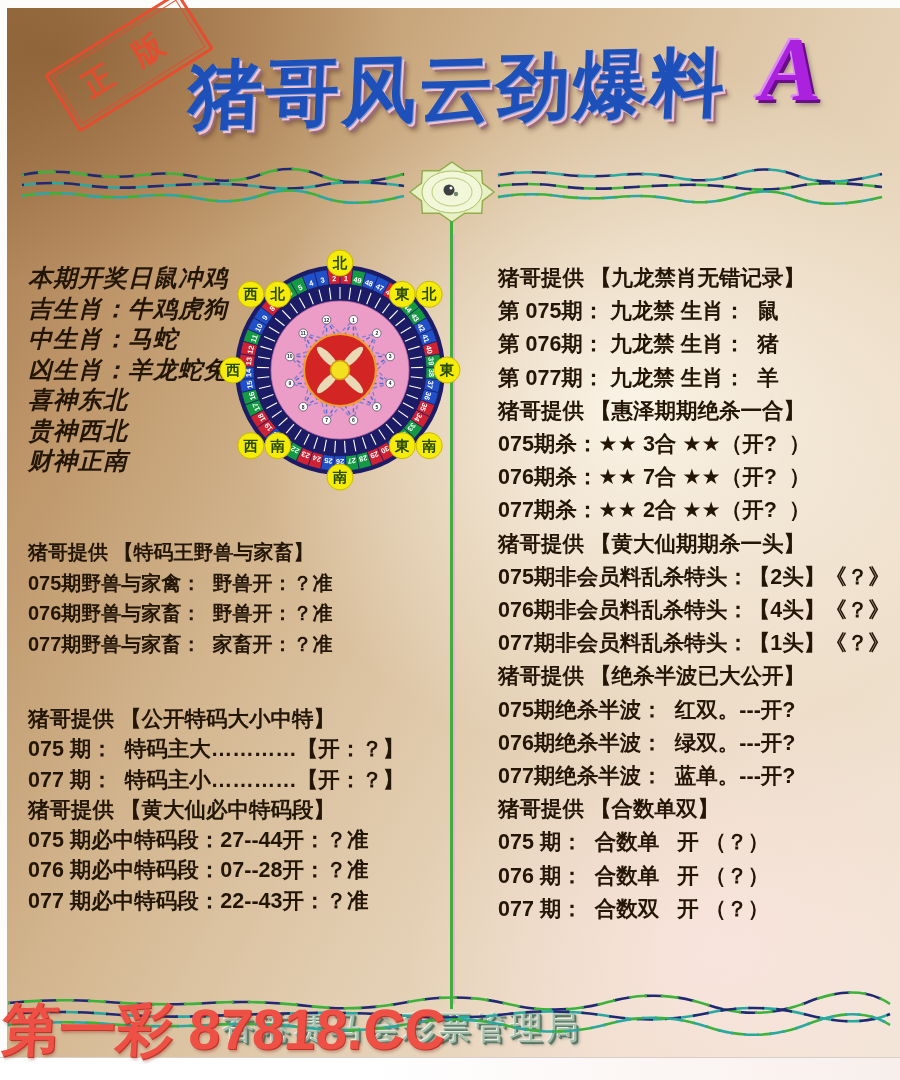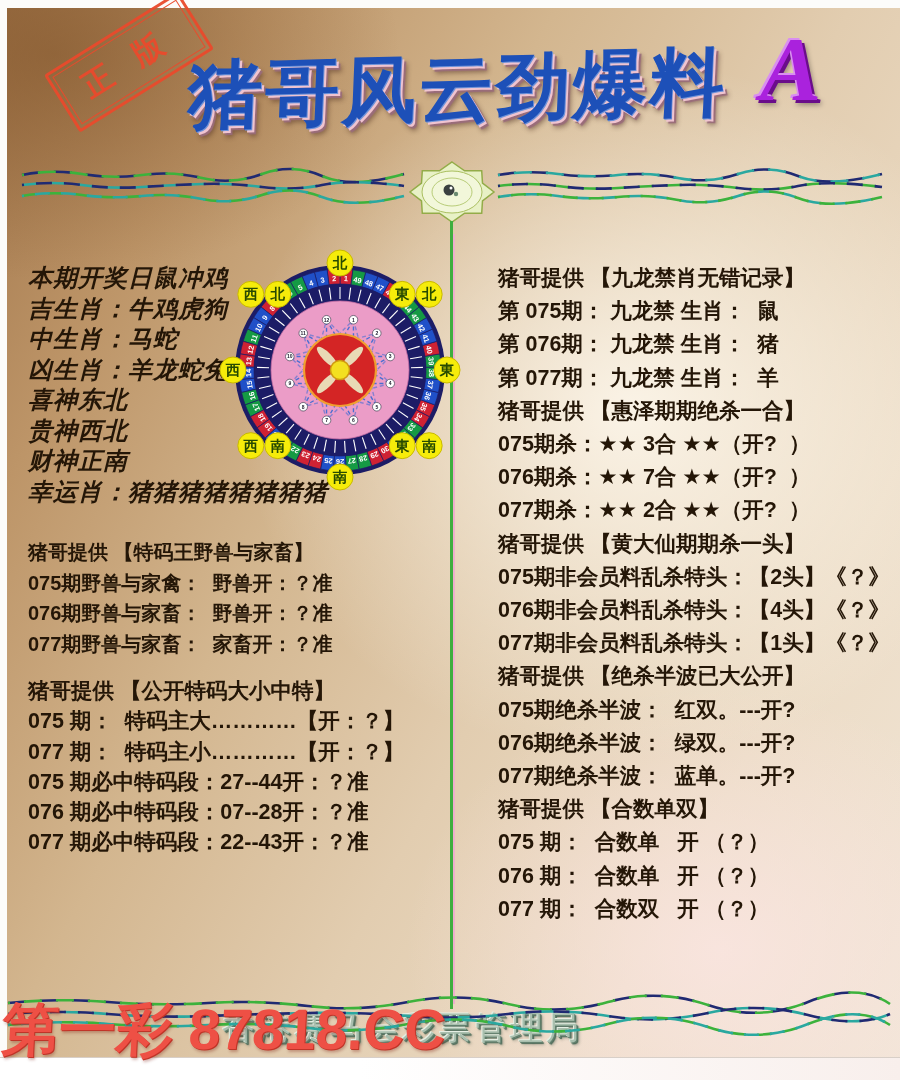--- a/index.html
+++ b/index.html
@@ -38,21 +38,21 @@
     flex:1;margin:3px;border:1.5px solid #ea4a2c;display:flex;align-items:center;justify-content:center;
     font-size:31px;font-weight:700;color:#ea4a2c;letter-spacing:28px;text-indent:14px;white-space:nowrap;
   }
   
   .vline-green{left:450px;top:221px;width:3px;height:788px;background:#3fae3f;}
   .vline-pink{left:453px;top:234px;width:2px;height:770px;background:#efaecd;}
   
   .blk{position:absolute;font-weight:700;color:#241607;white-space:pre;}
   .blk-almanac{left:28px;top:263px;font-size:24px;line-height:30.5px;letter-spacing:1px;font-style:italic;}
   .blk-beast{left:28px;top:537px;font-size:20px;line-height:30.5px;}
-  .blk-size{left:28px;top:676px;font-size:21.5px;line-height:30.3px;}
+  .blk-size{left:28px;top:704px;font-size:21.5px;line-height:30.3px;}
   .blk-right{left:498px;top:262px;font-size:21.5px;line-height:33.2px;}
   
   .issuer{
     left:222px;top:1006px;font-size:33px;font-weight:400;letter-spacing:3px;white-space:nowrap;
     color:#a9bfae;
     text-shadow:-1px -1px 0 #e6efe4,1px 1px 0 #62806e,2px 2px 1px #4c6a58,3px 3px 3px rgba(40,60,50,.35);
   }
   .site{
     left:2px;top:992px;font-size:57px;font-weight:900;white-space:nowrap;
     color:#ee5045;transform:skewX(-3deg);
@@ -100,23 +100,23 @@
       <ellipse cx="44" cy="32" rx="30" ry="21" fill="#f2f7da" stroke="#aabf60" stroke-width="1"></ellipse>
       <ellipse cx="44" cy="32" rx="20" ry="14" fill="none" stroke="#b8cc78" stroke-width="1"></ellipse>
       <circle cx="41" cy="30" r="5.5" fill="#3a4040"></circle>
       <circle cx="43" cy="28" r="1.5" fill="#fff"></circle>
       <circle cx="48" cy="34" r="2.2" fill="#6a8a70"></circle>
     </svg>
 
   <div class="abs vline-green"></div>
   <div class="abs vline-pink"></div>
 
-  <div class="blk blk-almanac"><div>本期开奖日鼠冲鸡</div><div>吉生肖：牛鸡虎狗</div><div>中生肖：马蛇</div><div>凶生肖：羊龙蛇兔</div><div>喜神东北</div><div>贵神西北</div><div>财神正南</div><div>幸运肖：猪猪猪猪猪猪猪猪</div></div>
+  <div class="blk blk-almanac"><div>本期开奖日鼠冲鸡</div><div>吉生肖：牛鸡虎狗</div><div>中生肖：马蛇</div><div>凶生肖：羊龙蛇兔</div><div>喜神东北</div><div>贵神西北</div><div>财神正南</div></div>
   <div class="blk blk-beast"><div>猪哥提供 【特码王野兽与家畜】</div><div>075期野兽与家禽：  野兽开：？准</div><div>076期野兽与家畜：  野兽开：？准</div><div>077期野兽与家畜：  家畜开：？准</div></div>
-  <div class="blk blk-size"><div>猪哥提供 【公开特码大小中特】</div><div>075 期：  特码主大…………【开：？】</div><div>077 期：  特码主小…………【开：？】</div><div>075 期必中特码段：27--44开：？准</div><div>076 期必中特码段：07--28开：？准</div><div>077 期必中特码段：22--43开：？准</div></div>
+  <div class="blk blk-size"><div>猪哥提供 【公开特码大小中特】</div><div>075 期：  特码主大…………【开：？】</div><div>077 期：  特码主小…………【开：？】</div><div>猪哥提供 【黄大仙必中特码段】</div><div>075 期必中特码段：27--44开：？准</div><div>076 期必中特码段：07--28开：？准</div><div>077 期必中特码段：22--43开：？准</div></div>
   <div class="blk blk-right"><div>猪哥提供 【九龙禁肖无错记录】</div><div>第 075期： 九龙禁 生肖：  鼠</div><div>第 076期： 九龙禁 生肖：  猪</div><div>第 077期： 九龙禁 生肖：  羊</div><div>猪哥提供 【惠泽期期绝杀一合】</div><div>075期杀：★★ 3合 ★★（开?  ）</div><div>076期杀：★★ 7合 ★★（开?  ）</div><div>077期杀：★★ 2合 ★★（开?  ）</div><div>猪哥提供 【黄大仙期期杀一头】</div><div>075期非会员料乱杀特头：【2头】《？》</div><div>076期非会员料乱杀特头：【4头】《？》</div><div>077期非会员料乱杀特头：【1头】《？》</div><div>猪哥提供 【绝杀半波已大公开】</div><div>075期绝杀半波：  红双。---开?</div><div>076期绝杀半波：  绿双。---开?</div><div>077期绝杀半波：  蓝单。---开?</div><div>猪哥提供 【合数单双】</div><div>075 期：  合数单   开 （？）</div><div>076 期：  合数单   开 （？）</div><div>077 期：  合数双   开 （？）</div></div>
 
   <svg id="wheel-svg" class="abs" style="left:215px;top:245px" width="250" height="250" viewBox="0 0 250 250">
       <circle cx="125" cy="125" r="105" fill="#1c1c66"></circle>
       <path d="M125,24 A101,101 0 0 1 137.9155933301351,24.829208603852138 L135.99743590486753,39.70605881120083 A86,86 0 0 0 125,39 Z" fill="#cf2233" stroke="#1c1c66" stroke-width="0.7"></path>
       <g transform="rotate(3.673469387755102 125 125)">
         <text x="125" y="36" text-anchor="middle" font-size="7.4" font-weight="bold" fill="#fff">1</text>
       </g>
       <path d="M112.08440666986489,24.829208603852138 A101,101 0 0 1 125,24 L125,39 A86,86 0 0 0 114.00256409513248,39.70605881120083 Z" fill="#cf2233" stroke="#1c1c66" stroke-width="0.7"></path>
       <g transform="rotate(-3.673469387755102 125 125)">

